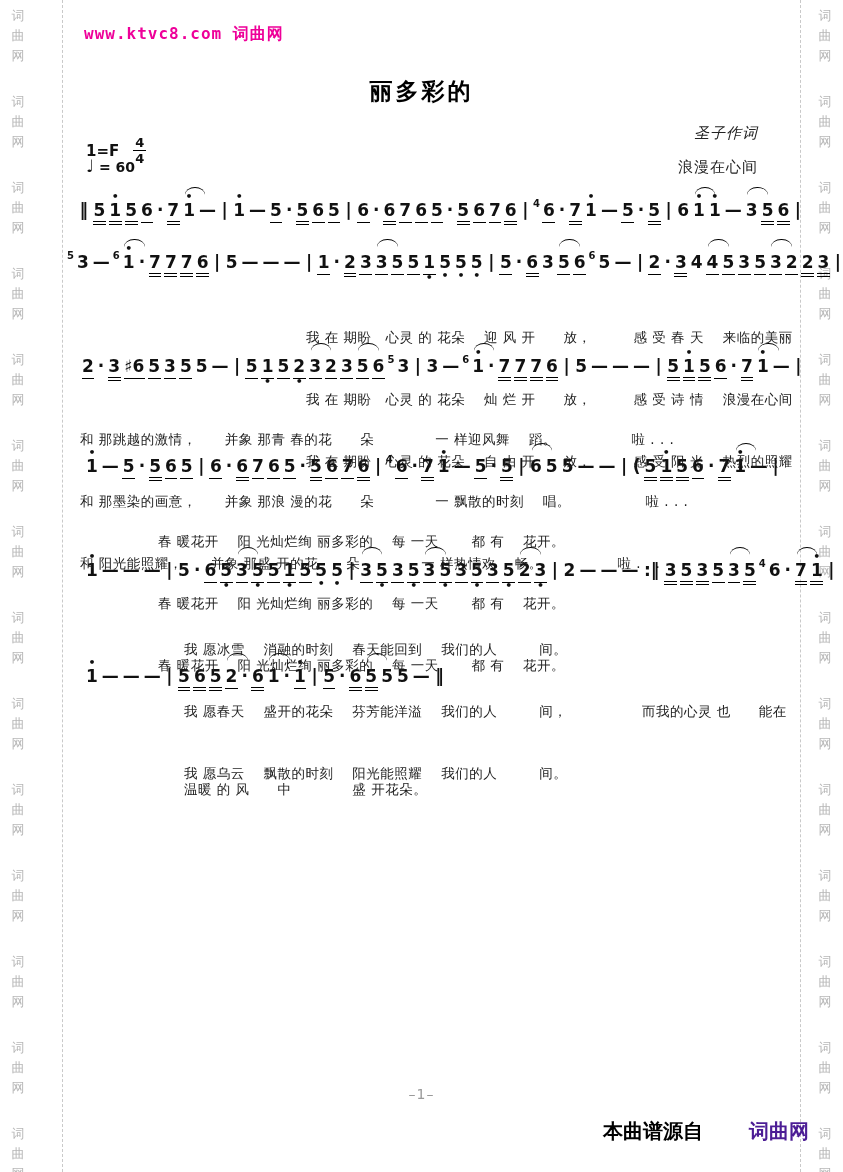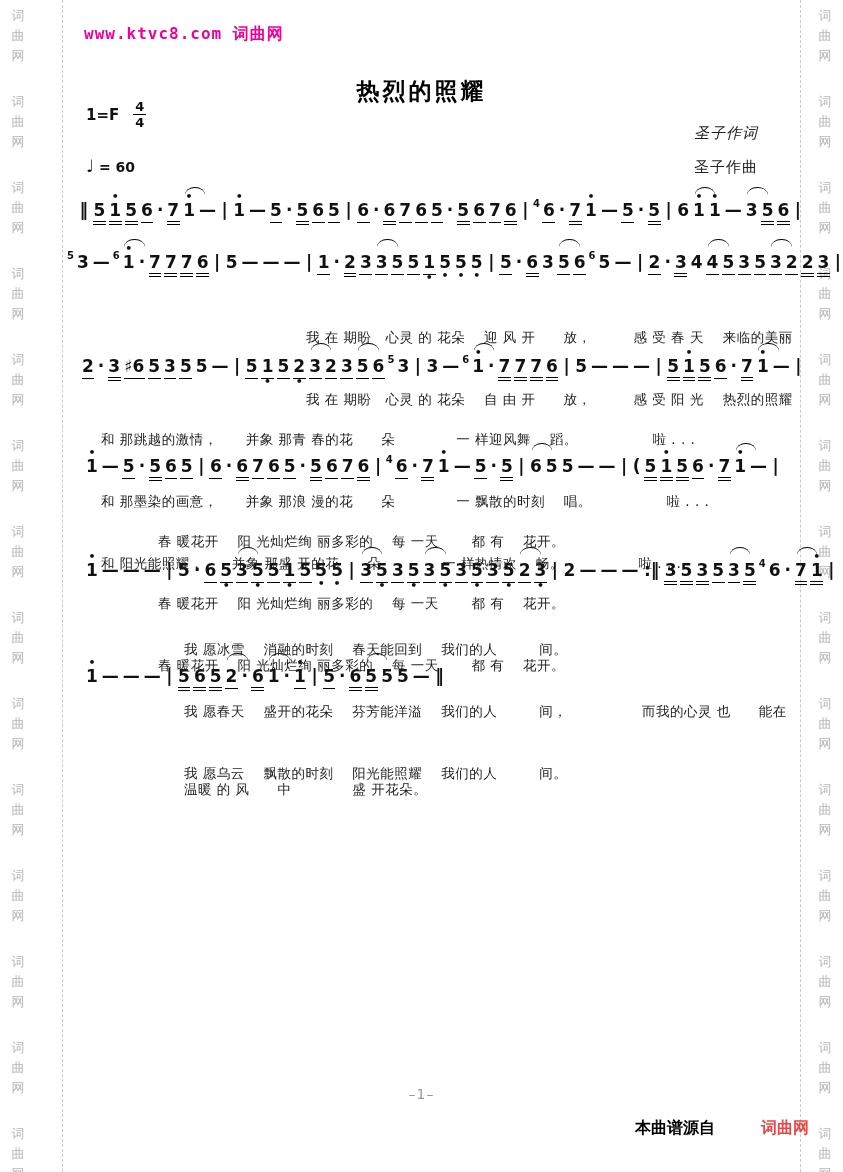--- a/index.html
+++ b/index.html
@@ -12,21 +12,21 @@
   .side-group{margin-bottom:26px;}
   .side-group div{font-size:13px;line-height:20px;color:#b7b7b7;text-align:center;}
   .dash-line{position:absolute;top:0;bottom:0;width:0;border-left:1px dashed #c9c9c9;}
   .dash-line.left{left:62px;}
   .dash-line.right{left:800px;}
   
   .wm{position:absolute;left:84px;top:24px;font-family:"DejaVu Sans Mono",monospace;
       font-size:16px;font-weight:bold;letter-spacing:1px;}
   .title{position:absolute;left:0;right:0;top:76px;text-align:center;
          font-size:23px;font-weight:bold;letter-spacing:3px;color:#000;}
-  .keysig{position:absolute;left:86px;top:100px;font-size:15px;font-weight:bold;display:flex;align-items:center;}
+  .keysig{position:absolute;left:86px;top:136px;font-size:15px;font-weight:bold;display:flex;align-items:center;}
   .frac{display:inline-flex;flex-direction:column;align-items:center;margin-left:14px;font-size:13px;line-height:13px;}
   .frac .num{border-bottom:1.5px solid #000;padding:0 2px 1px;}
   .frac .den{padding-top:1px;}
   .tempo{position:absolute;left:86px;top:156px;font-size:14px;font-weight:bold;}
   .tempo .note{font-size:17px;}
   .credit{position:absolute;right:85px;font-size:15px;color:#222;letter-spacing:1px;}
   .credit.lyr-by{top:124px;font-style:italic;}
   .credit.cmp-by{top:158px;}
   
   .mline{position:absolute;display:flex;align-items:flex-start;font-weight:bold;
@@ -39,21 +39,21 @@
   .tk .g.u2{border-bottom:4px double #000;padding-bottom:1px;}
   .tk.bar .g{padding:0 2px 1px;}
   .tk.gr{font-size:10px;transform:translateY(-4px);margin:0 0.5px;}
   .tk.gr .oct{font-size:8px;height:4px;line-height:4px;}
   .tk.ar::before{content:"";position:absolute;top:-7px;left:2px;width:160%;height:7px;
                  border-top:1.6px solid #000;border-radius:50% 50% 0 0 / 100% 100% 0 0;}
   
   .lyr{position:absolute;font-size:13.5px;line-height:20.8px;color:#1d1d1d;white-space:pre;letter-spacing:0.5px;}
   
   .pagenum{position:absolute;left:0;right:0;top:1086px;text-align:center;color:#9a9a9a;font-size:14px;letter-spacing:1px;}
-  .footer{position:absolute;top:1118px;right:34px;font-size:16px;font-weight:bold;display:flex;gap:46px;}
+  .footer{position:absolute;top:1118px;right:34px;font-size:20px;font-weight:bold;display:flex;gap:46px;}
 </style>
 </head>
 <body>
 
 <div class="page">
 
   <div class="side-col left" id="side-left">
       <div class="side-group">
         <div style="color: rgb(183, 183, 183);">词</div>
         <div style="color: rgb(183, 183, 183);">曲</div>
@@ -195,34 +195,34 @@
         <div style="color: rgb(183, 183, 183);">词</div>
         <div style="color: rgb(183, 183, 183);">曲</div>
         <div style="color: rgb(183, 183, 183);">网</div>
       </div>
     </div>
   <div class="dash-line left"></div>
   <div class="dash-line right"></div>
 
   <div class="wm accent" style="color: rgb(238, 0, 153);">www.ktvc8.com 词曲网</div>
 
-  <div class="title">热烈的照耀</div>
+  <div class="title">丽多彩的</div>
   <div class="keysig">
     <span>1=F</span>
     <span class="frac">
       <span class="num">4</span>
       <span class="den">4</span>
     </span>
   </div>
   <div class="tempo">
     <span class="note">♩</span>
     <span>= 60</span>
   </div>
   <div class="credit lyr-by">圣子作词</div>
-  <div class="credit cmp-by">圣子作曲</div>
+  <div class="credit cmp-by">浪漫在心间</div>
 
   <div class="mline" style="left:76px;top:194px;">
       <span class="tk bar">
         <span class="oct hid">•</span>
         <span class="g">‖</span>
         <span class="oct hid">•</span>
       </span>
       <span class="tk">
         <span class="oct hid">•</span>
         <span class="g u2">5</span>
@@ -1530,23 +1530,24 @@
       </span>
       <span class="tk bar">
         <span class="oct hid">•</span>
         <span class="g">‖</span>
         <span class="oct hid">•</span>
       </span>
     </div>
 
   <div class="lyr" style="left:306px;top:285px;">
     <div>我 在 期盼　心灵 的 花朵　 迎 风 开　　放，　　　感 受 春 天　 来临的美丽</div>
+    <div>我 在 期盼　心灵 的 花朵　 灿 烂 开　　放，　　　感 受 诗 情　 浪漫在心间</div>
     <div>我 在 期盼　心灵 的 花朵　 自 由 开　　放，　　　感 受 阳 光　 热烈的照耀</div>
   </div>
-  <div class="lyr" style="left:101px;top:387px;">
+  <div class="lyr" style="left:80px;top:387px;">
     <div>和 那跳越的激情，　　并象 那青 春的花　　朵　　　　 一 样迎风舞　 蹈。　　　　　 啦 . . .</div>
     <div>和 那墨染的画意，　　并象 那浪 漫的花　　朵　　　　 一 飘散的时刻　 唱。　　　　　 啦 . . .</div>
     <div>和 阳光能照耀，　　并象 那盛 开的花　　朵　　　　 一 样热情欢　 畅。　　　　　 啦 . . .</div>
   </div>
   <div class="lyr" style="left:158px;top:489px;">
     <div>春 暖花开　 阳 光灿烂绚 丽多彩的　 每 一天　　 都 有　 花开。</div>
     <div>春 暖花开　 阳 光灿烂绚 丽多彩的　 每 一天　　 都 有　 花开。</div>
     <div>春 暖花开　 阳 光灿烂绚 丽多彩的　 每 一天　　 都 有　 花开。</div>
   </div>
   <div class="lyr" style="left:184px;top:597px;">
@@ -1554,16 +1555,16 @@
     <div>我 愿春天　 盛开的花朵　 芬芳能洋溢　 我们的人　　　间，　　　　　 而我的心灵 也　　能在</div>
     <div>我 愿乌云　 飘散的时刻　 阳光能照耀　 我们的人　　　间。</div>
   </div>
   <div class="lyr" style="left:184px;top:737px;">
     <div>温暖 的 风　　中　　　　 盛 开花朵。</div>
   </div>
 
   <div class="pagenum">–1–</div>
   <div class="footer">
     <span style="color:#000;">本曲谱源自</span>
-    <span class="accent" style="color: #ef4444;">词曲网</span>
+    <span class="accent" style="color: #4c1d95;">词曲网</span>
   </div>
 
 </div>
 
 </body></html>

